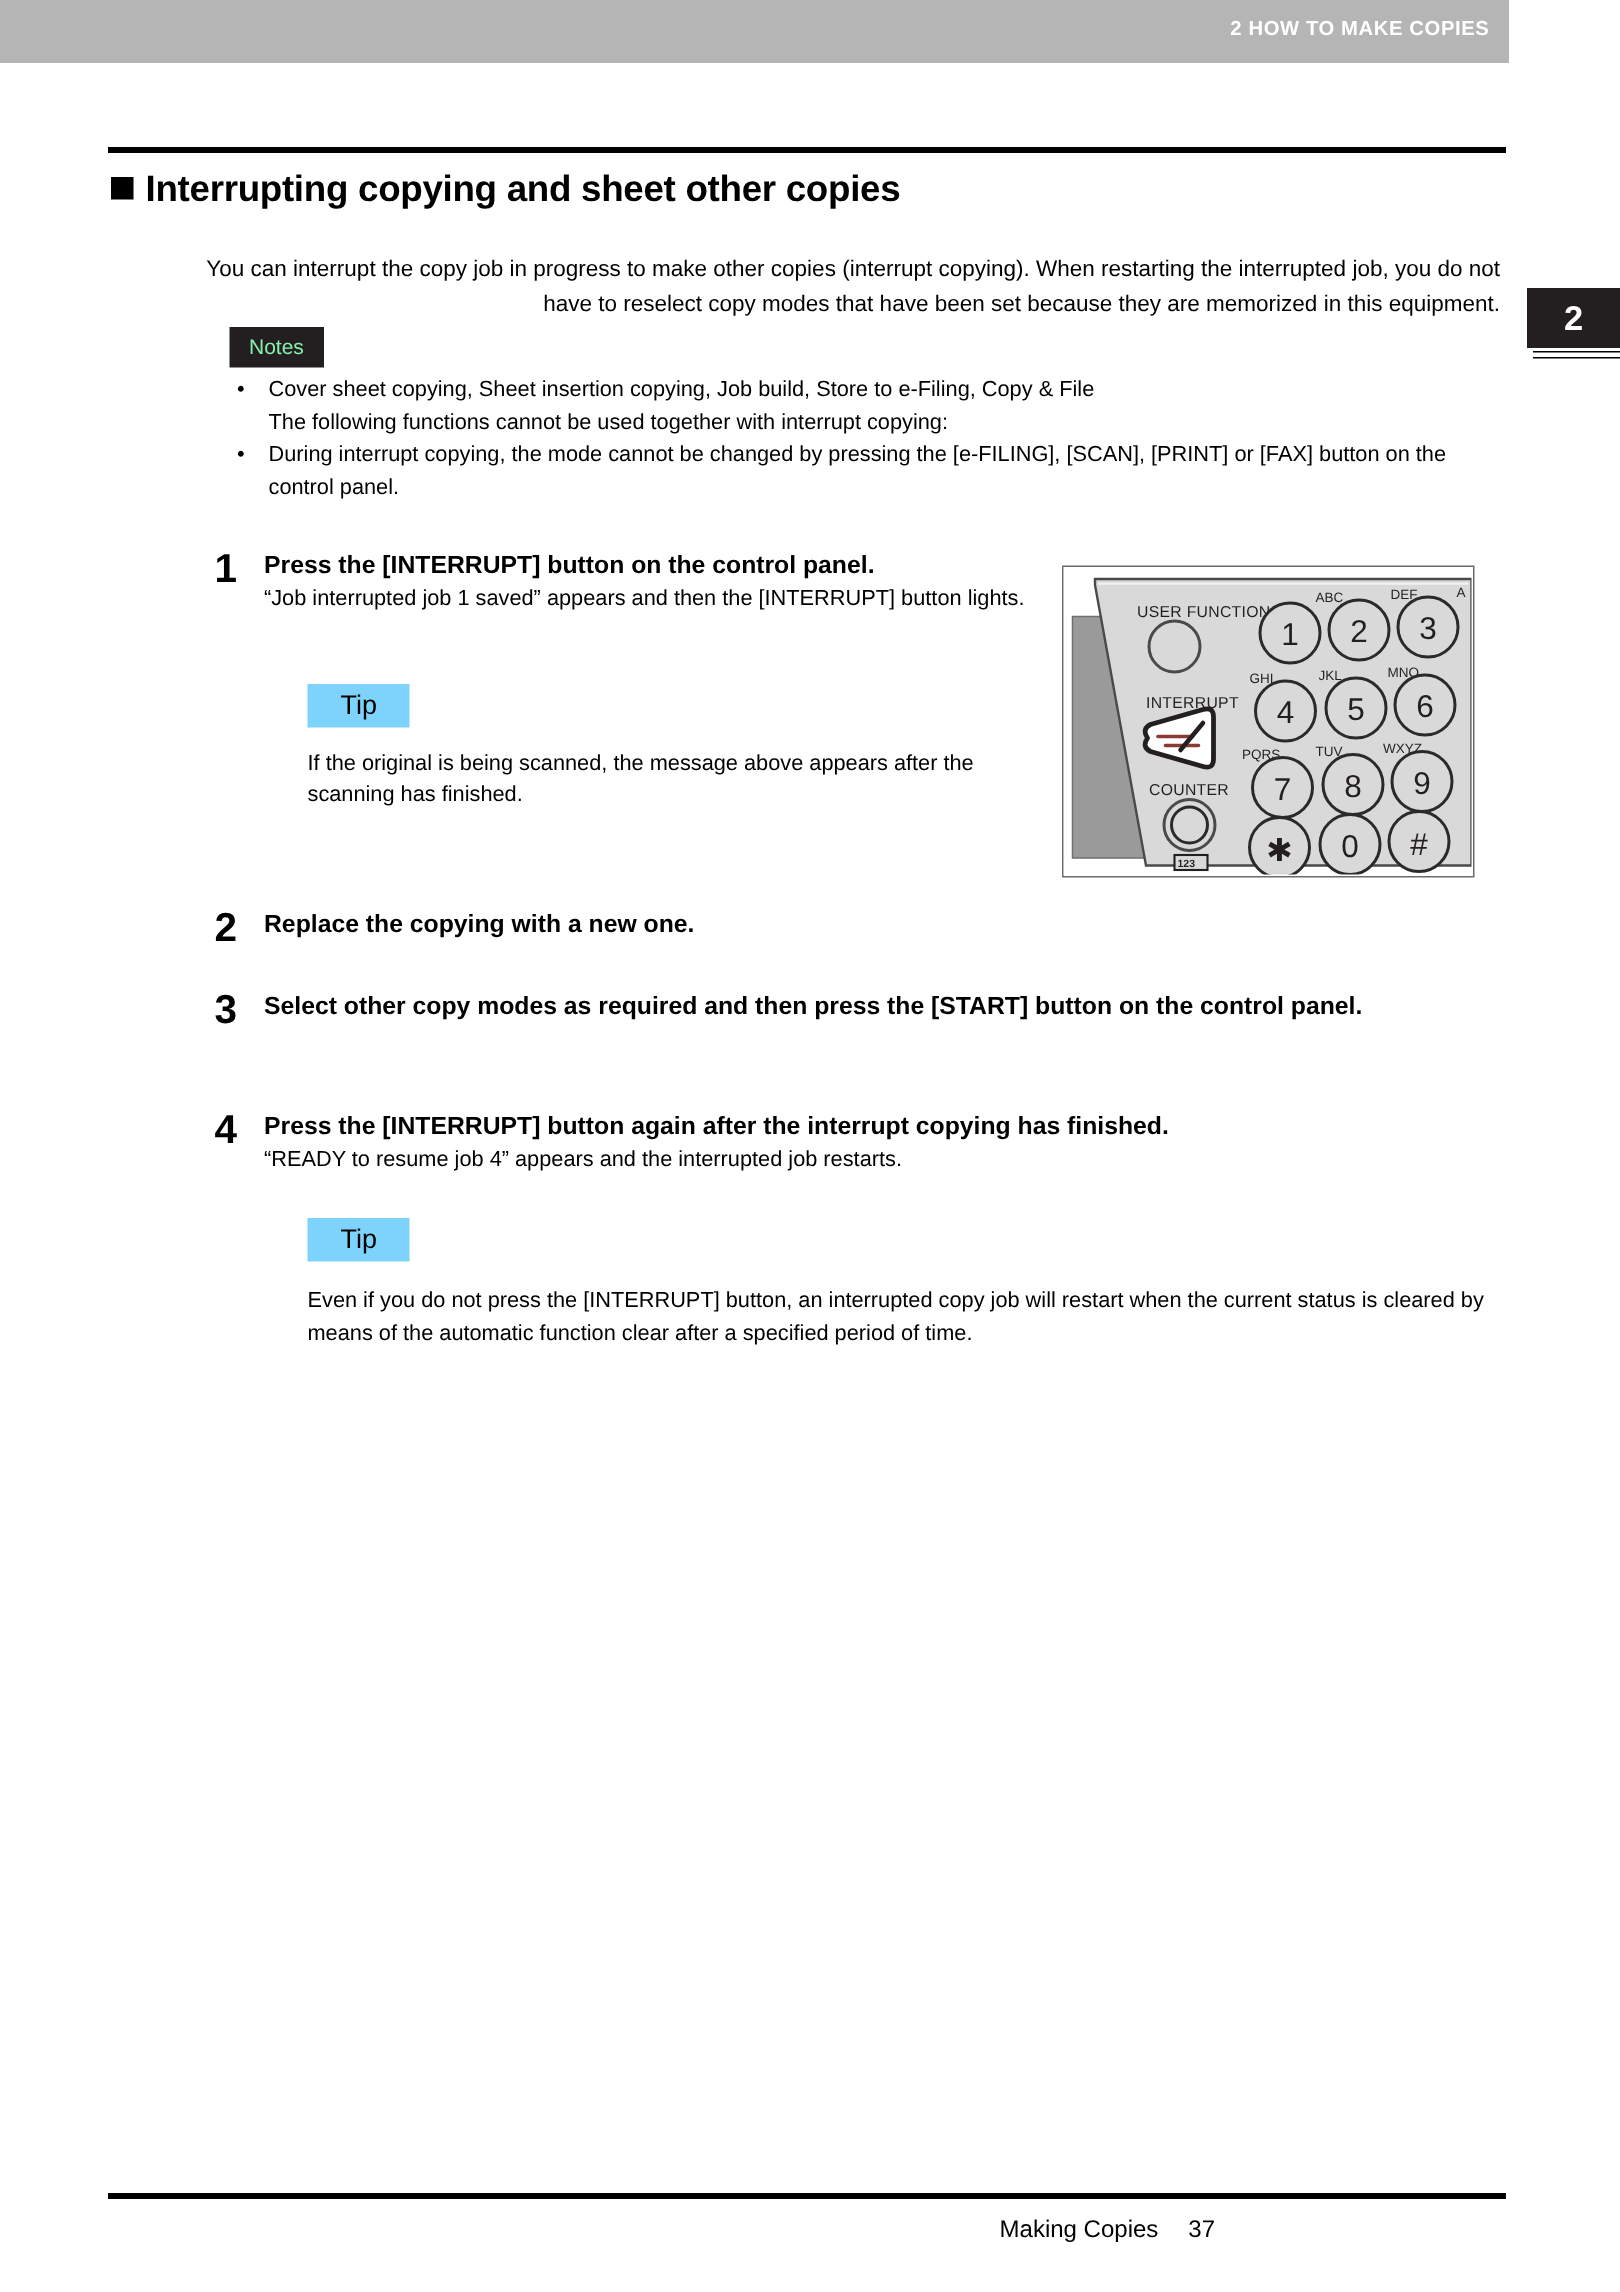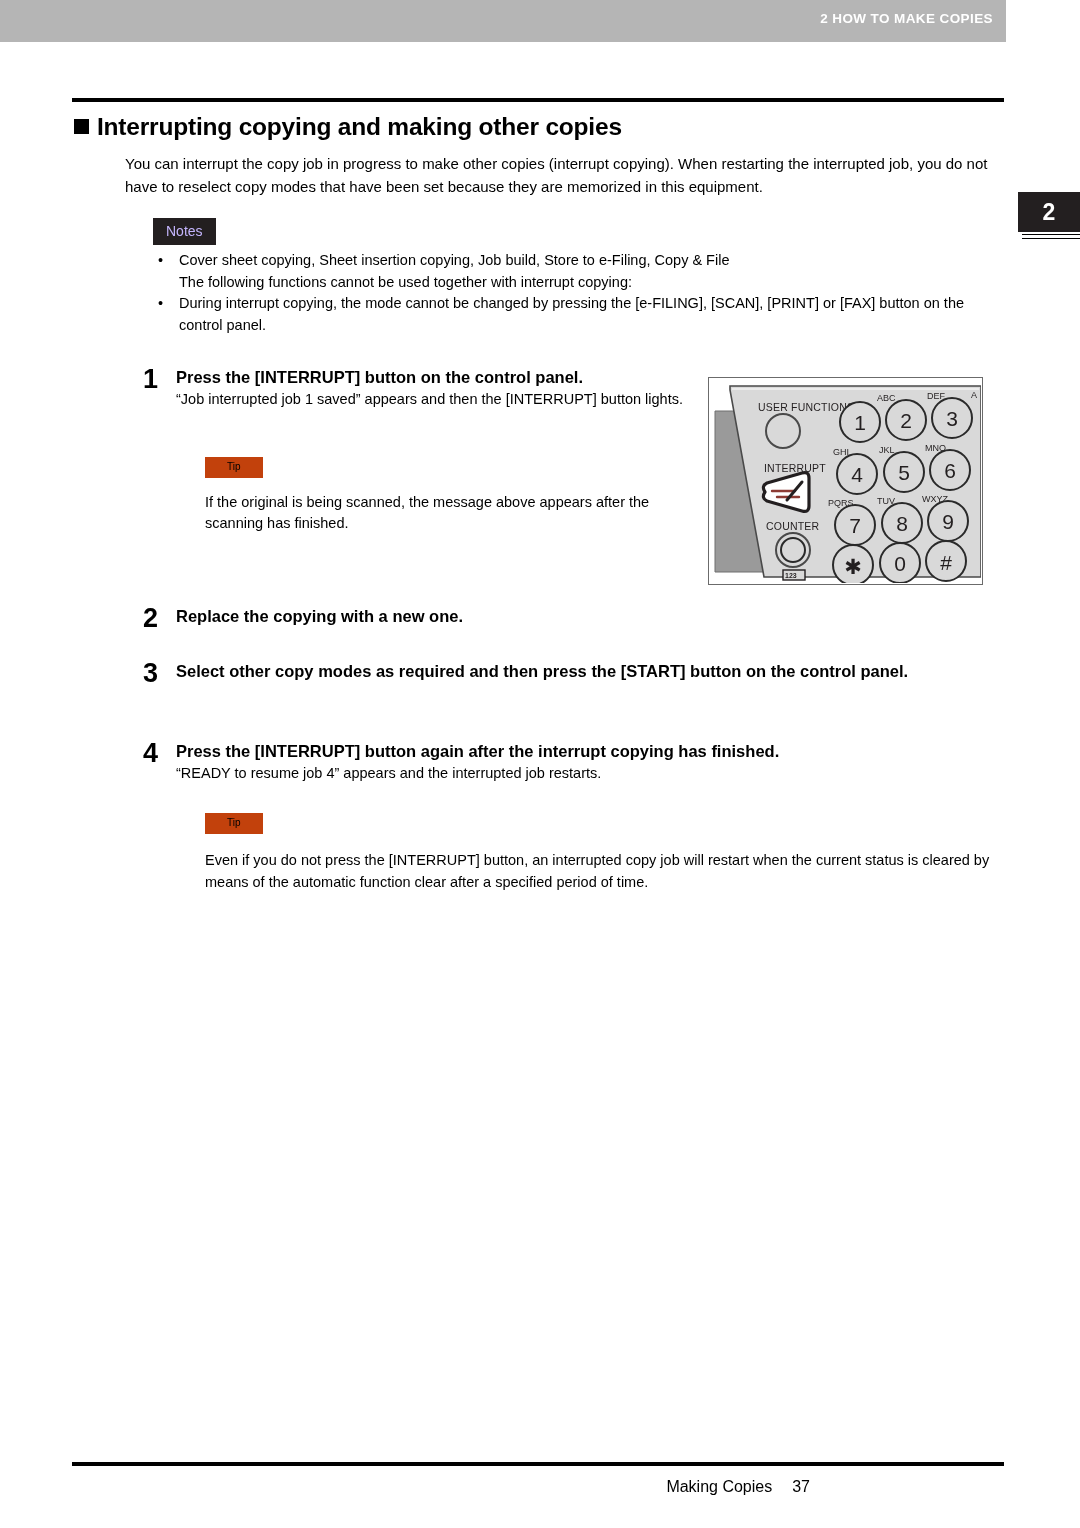--- a/index.html
+++ b/index.html
@@ -95,46 +95,47 @@
     width: 15px;
     height: 15px;
     background: #000;
     margin-right: 8px;
     vertical-align: 1px;
   }
 
   .intro {
     position: absolute;
     left: 125px;
-    top: 152px;
+    top: 168px;
     width: 875px;
     font-size: 15px;
     line-height: 23px;
+    text-align: right;
   }
 
   
   .badge {
     display: inline-block;
     font-size: 14px;
     line-height: 1;
     padding: 6px 13px 7px 13px;
     white-space: nowrap;
   }
   .badge-notes {
     position: absolute;
     left: 153px;
     top: 218px;
     background: #231f20;
-    color: #c4b5fd;
+    color: #86efac;
   }
   .badge-tip {
-    background: #c2410c;
+    background: #7dd3fc;
     color: #000000;
     padding: 5px 22px 6px 22px;
-    font-size: 10px;
+    font-size: 18px;
   }
 
   .notes-list {
     position: absolute;
     left: 153px;
     top: 250px;
     width: 855px;
     font-size: 14.5px;
     line-height: 21.5px;
   }
@@ -248,21 +249,21 @@
     <span class="header-text">2 HOW TO MAKE COPIES</span>
   </div>
 
   <div class="chapter-tab">
     <span>2</span>
   </div>
   <div class="chapter-tab-rule"></div>
 
   <div class="title-rule"></div>
   <div class="section-title">
-    <span class="sq"></span><span>Interrupting copying and making other copies</span>
+    <span class="sq"></span><span>Interrupting copying and sheet other copies</span>
   </div>
 
   <div class="intro">You can interrupt the copy job in progress to make other copies (interrupt copying). When restarting the interrupted job, you do not have to reselect copy modes that have been set because they are memorized in this equipment.</div>
 
   <div class="badge badge-notes">Notes</div>
   <div class="notes-list">
     <div class="bullet-row">
       <span class="dot">•</span>
       <div>Cover sheet copying, Sheet insertion copying, Job build, Store to e-Filing, Copy &amp; File</div>
       <div>The following functions cannot be used together with interrupt copying:</div>

